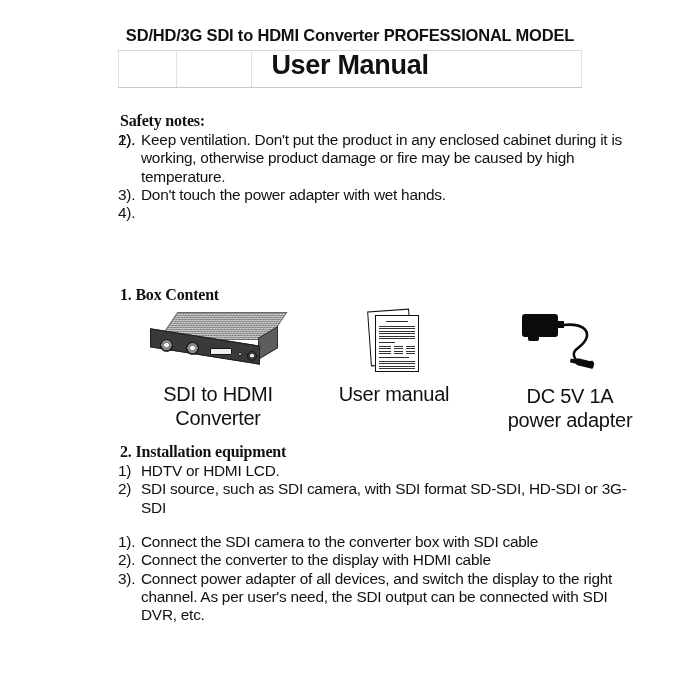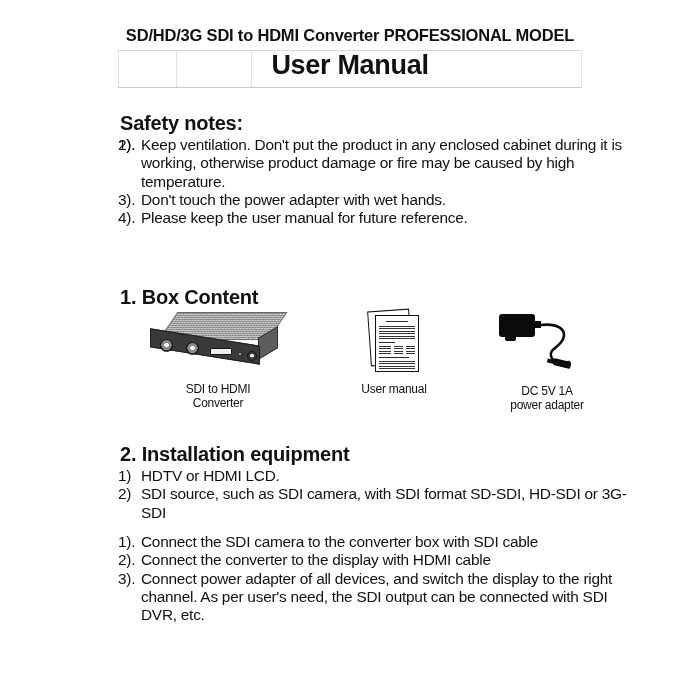--- a/index.html
+++ b/index.html
@@ -74,25 +74,26 @@
   }
 
   
   .block {
     position: absolute;
     left: 118px;
     width: 520px;
   }
 
   .sec-head {
-    font-size: 20px;
+    font-size: 16px;
     font-weight: bold;
     letter-spacing: -0.2px;
     margin: 0 0 1px 2px;
     white-space: nowrap;
+    font-family: Liberation Serif, serif;
   }
 
   .num-list {
     list-style: none;
     margin: 0;
     padding: 0;
     font-size: 15.4px;
     line-height: 1.19;
     letter-spacing: -0.25px;
   }
@@ -117,21 +118,21 @@
   }
   .fig {
     position: absolute;
     text-align: center;
   }
   .fig .art {
     position: relative;
     margin: 0 auto;
   }
   .fig .cap {
-    font-size: 12px;
+    font-size: 20px;
     line-height: 1.2;
     letter-spacing: -0.25px;
     white-space: nowrap;
   }
 
   
   .fig-converter { left: 0px; top: 0px; width: 200px; }
   .fig-converter .art { width: 140px; height: 68px; }
 
   .conv {
@@ -204,21 +205,21 @@
     height: 1px;
     background: #2b2b2b;
   }
   .man-sheet .blk {
     position: absolute;
     left: 3px;
     background: repeating-linear-gradient(0deg, #333 0 1px, transparent 1px 2.4px);
   }
 
   
-  .fig-adapter { left: 345px; top: 0px; width: 168px; }
+  .fig-adapter { left: 368px; top: 0px; width: 168px; }
   .fig-adapter .art { width: 108px; height: 70px; }
   .adp-body {
     position: absolute;
     left: 6px; top: 6px;
     width: 36px; height: 23px;
     background: #0b0b0b;
     border-radius: 3px;
   }
   .adp-prong {
     position: absolute;
@@ -277,21 +278,20 @@
       <li>
         <span class="marker">2).</span>
         <span>Keep ventilation. Don't put the product in any enclosed cabinet during it is working, otherwise product damage or fire may be caused by high temperature.</span>
       </li>
       <li>
         <span class="marker">3).</span>
         <span>Don't touch the power adapter with wet hands.</span>
       </li>
       <li>
         <span class="marker">4).</span>
-        <span>Please keep the user manual for future reference.</span>
       </li>
     </ul>
   </div>
 
   <div class="block" style="top:286px;">
     <div class="sec-head">1. Box Content</div>
   </div>
 
   <div class="figure-row">
 

